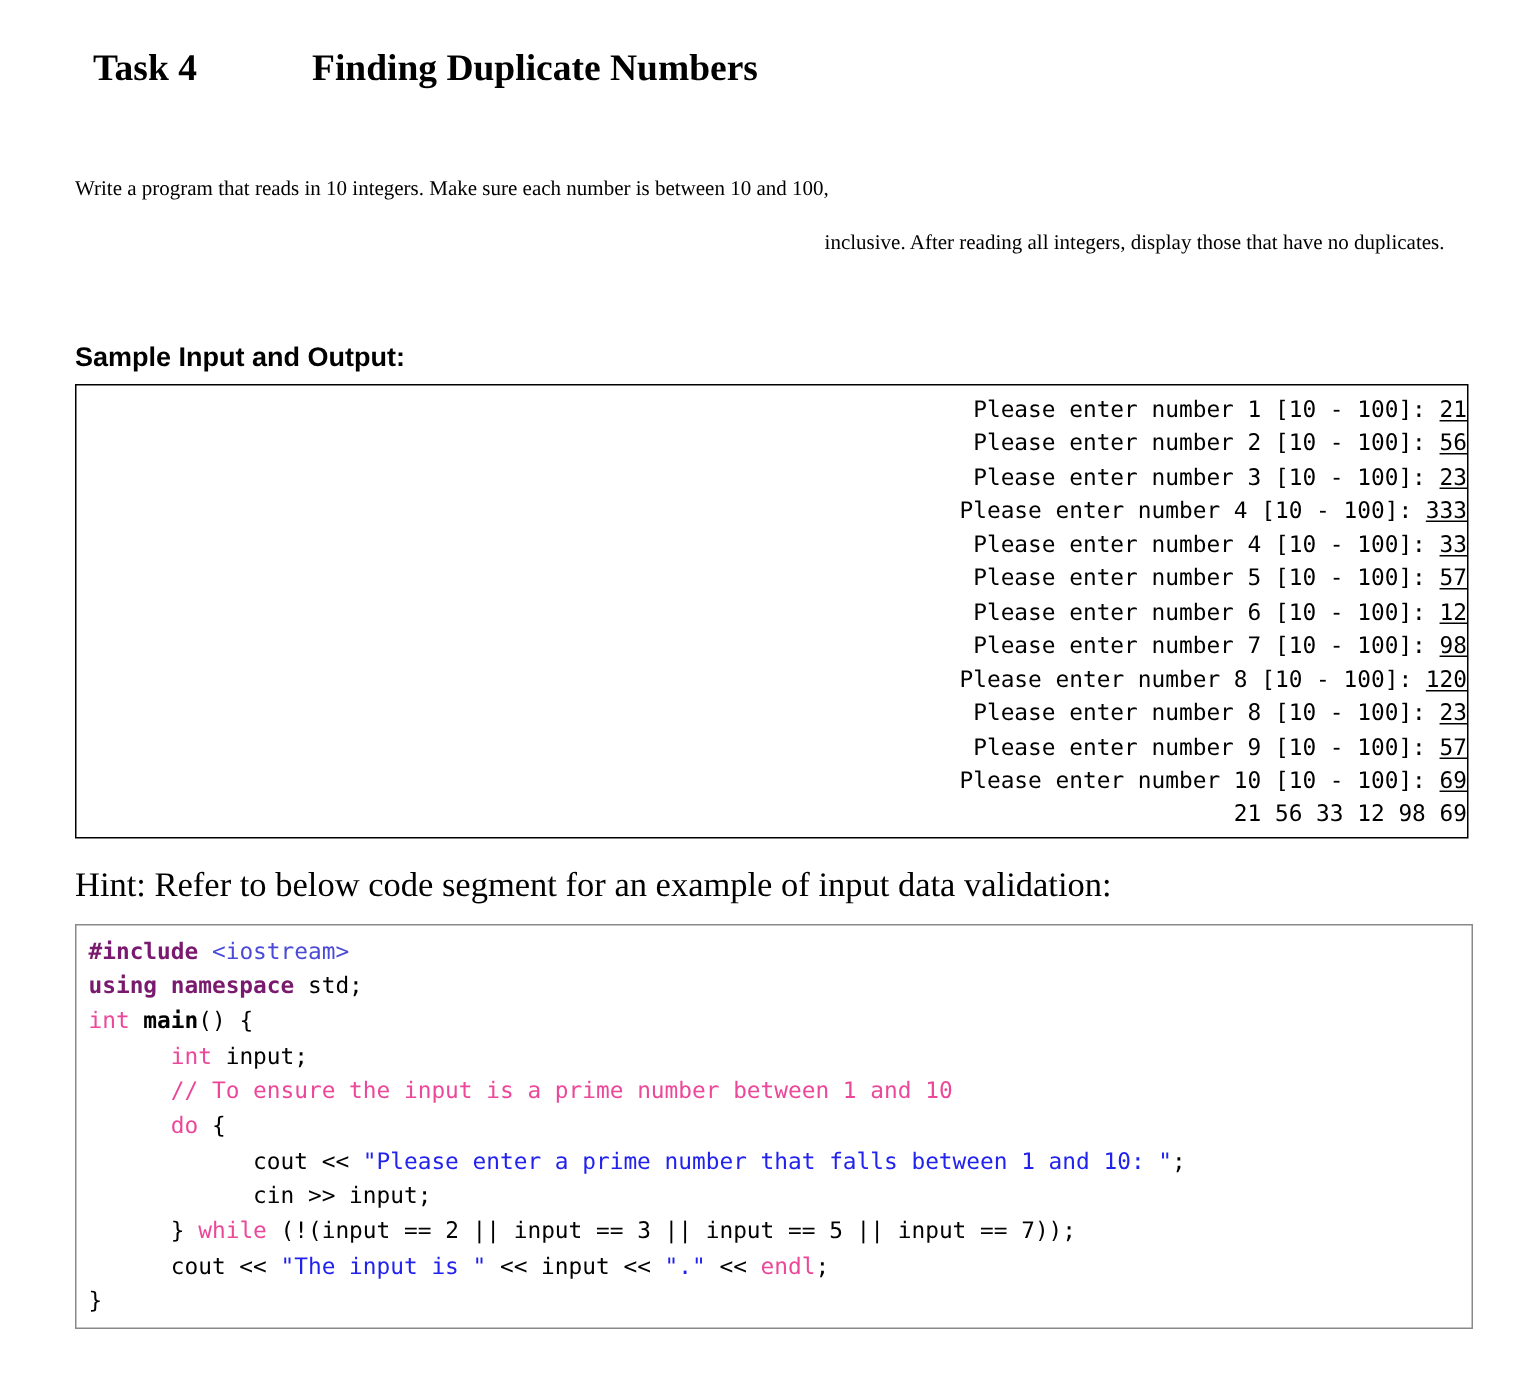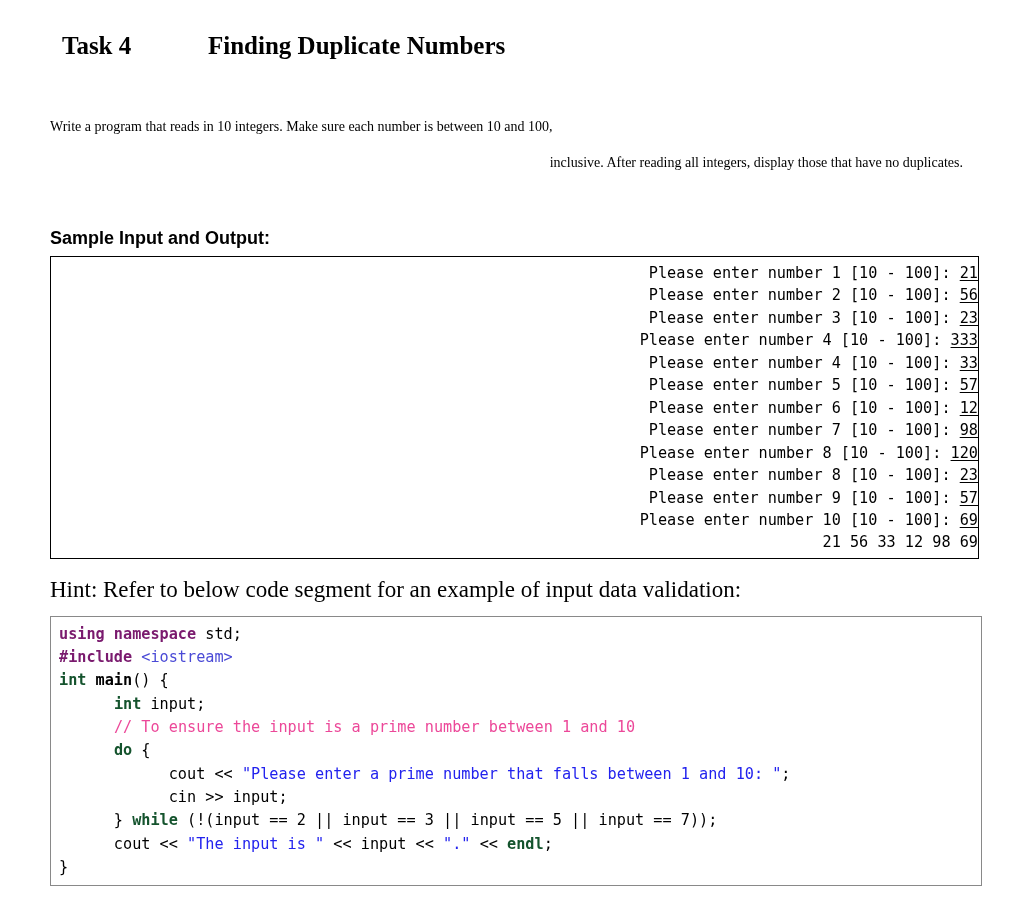--- a/index.html
+++ b/index.html
@@ -111,21 +111,21 @@
     background: #ffffff;
     padding: 6px 0 6px 8px;
   }
   .code-line {
     font-family: "DejaVu Sans Mono", monospace;
     font-size: 15.2px;
     line-height: 23.3px;
     white-space: pre;
     color: #000000;
   }
-  .tok-kw       { color: #14532d; font-weight: bold; }
+  .tok-kw       { color: #ec4899; font-weight: normal; }
   .tok-pre      { color: #7a1a6e; font-weight: bold; }
   .tok-hdr      { color: #4a4ad6; }
   .tok-str      { color: #2222ee; }
   .tok-cmt      { color: #ec4899; text-align: right; }
   .tok-fn       { color: #000000; font-weight: bold; }
   .tok-plain    { color: #000000; }
 </style>
 </head>
 <body>
 
@@ -155,22 +155,22 @@
       <div class="console-line"><span>Please enter number 8 [10 - 100]: </span><span class="typed">120</span></div>
       <div class="console-line"><span>Please enter number 8 [10 - 100]: </span><span class="typed">23</span></div>
       <div class="console-line"><span>Please enter number 9 [10 - 100]: </span><span class="typed">57</span></div>
       <div class="console-line"><span>Please enter number 10 [10 - 100]: </span><span class="typed">69</span></div>
       <div class="console-line">21 56 33 12 98 69</div>
     </div>
 
   <p class="hint">Hint: Refer to below code segment for an example of input data validation:</p>
 
   <div class="code-box" id="code-box">
+      <div class="code-line"><span class="tok-pre">#include </span><span class="tok-hdr">&lt;iostream&gt;</span></div>
       <div class="code-line"><span class="tok-pre">using namespace </span><span class="tok-plain">std;</span></div>
-      <div class="code-line"><span class="tok-pre">#include </span><span class="tok-hdr">&lt;iostream&gt;</span></div>
       <div class="code-line"><span class="tok-kw">int </span><span class="tok-fn">main</span><span class="tok-plain">() {</span></div>
       <div class="code-line"><span class="tok-plain">      </span><span class="tok-kw">int </span><span class="tok-plain">input;</span></div>
       <div class="code-line"><span class="tok-plain">      </span><span class="tok-cmt">// To ensure the input is a prime number between 1 and 10</span></div>
       <div class="code-line"><span class="tok-plain">      </span><span class="tok-kw">do </span><span class="tok-plain">{</span></div>
       <div class="code-line"><span class="tok-plain">            cout &lt;&lt; </span><span class="tok-str">"Please enter a prime number that falls between 1 and 10: "</span><span class="tok-plain">;</span></div>
       <div class="code-line"><span class="tok-plain">            cin &gt;&gt; input;</span></div>
       <div class="code-line"><span class="tok-plain">      } </span><span class="tok-kw">while </span><span class="tok-plain">(!(input == 2 || input == 3 || input == 5 || input == 7));</span></div>
       <div class="code-line"><span class="tok-plain">      cout &lt;&lt; </span><span class="tok-str">"The input is "</span><span class="tok-plain"> &lt;&lt; input &lt;&lt; </span><span class="tok-str">"."</span><span class="tok-plain"> &lt;&lt; </span><span class="tok-kw">endl</span><span class="tok-plain">;</span></div>
       <div class="code-line"><span class="tok-plain">}</span></div>
     </div>

